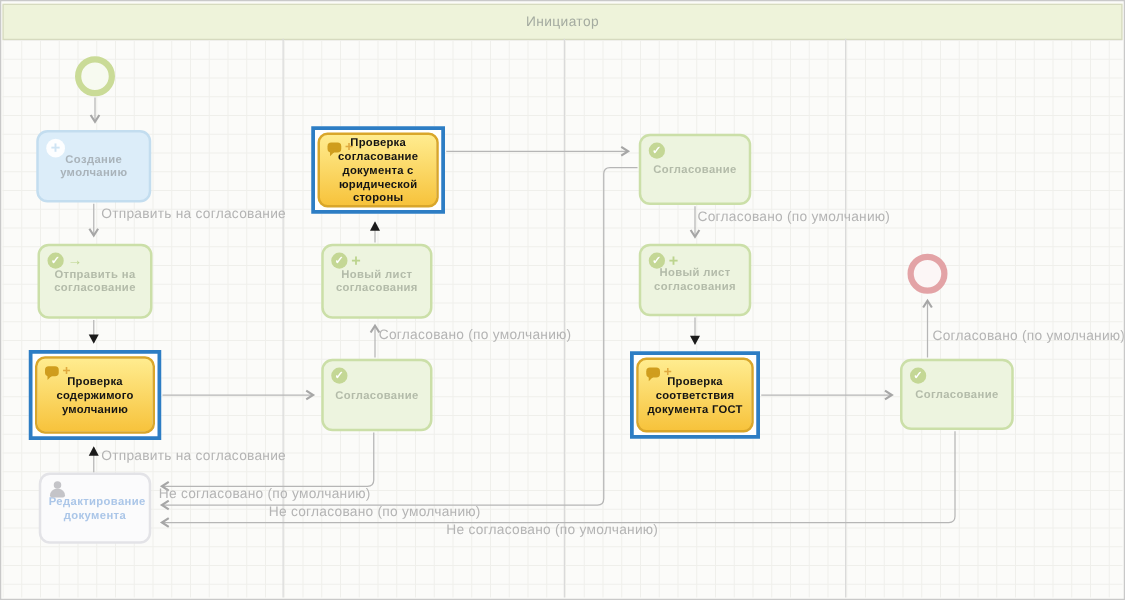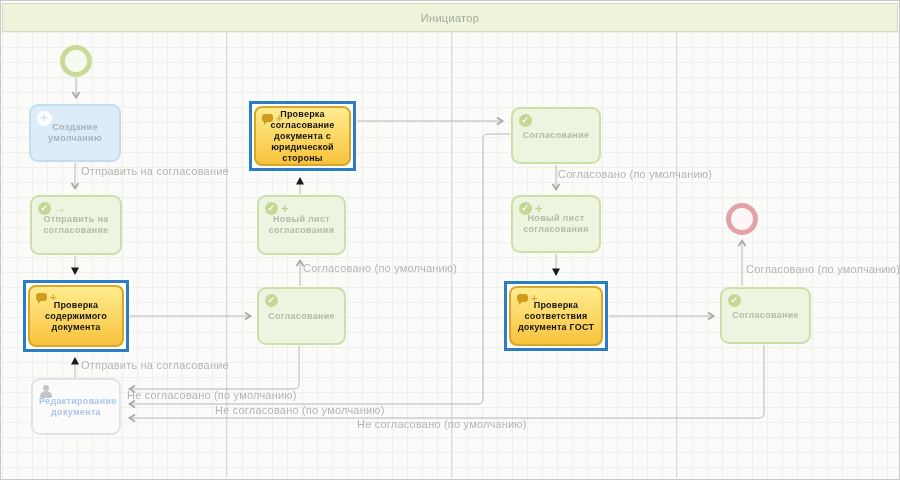--- a/index.html
+++ b/index.html
@@ -110,21 +110,21 @@
       </div>
     <div class="ttl">Отправить на согласование</div>
   </div>
 
   <div class="sel-frame" style="left:22px;top:279px;width:106px;height:72px">
     <div class="task-yellow">
       <div class="icons">
           <span class="script"></span>
           <span class="plus-o">+</span>
         </div>
-      <div class="ttl">Проверка содержимого документа</div>
+      <div class="ttl">Проверка содержимого умолчанию</div>
     </div>
   </div>
 
   <div class="elabel" style="left:80px;top:358px">Отправить на согласование</div>
 
   <div class="node task-gray" style="left:30px;top:377px;width:90px;height:57px">
     <div class="icons">
         <span class="person"></span>
       </div>
     <div class="ttl">Редактирование документа</div>

